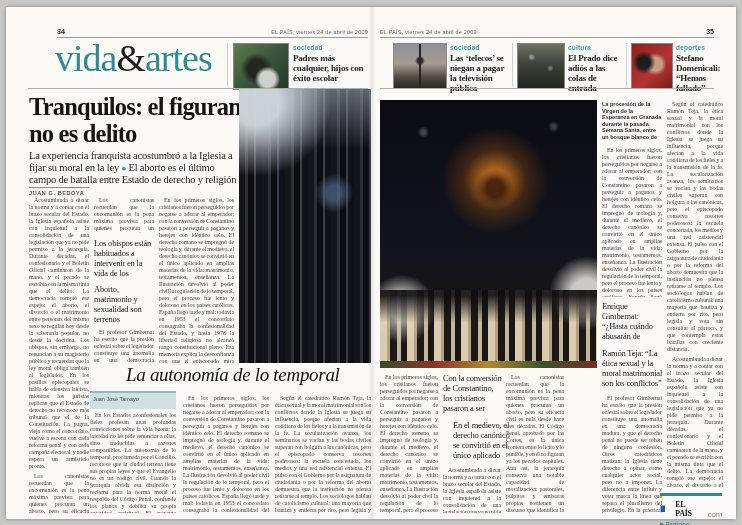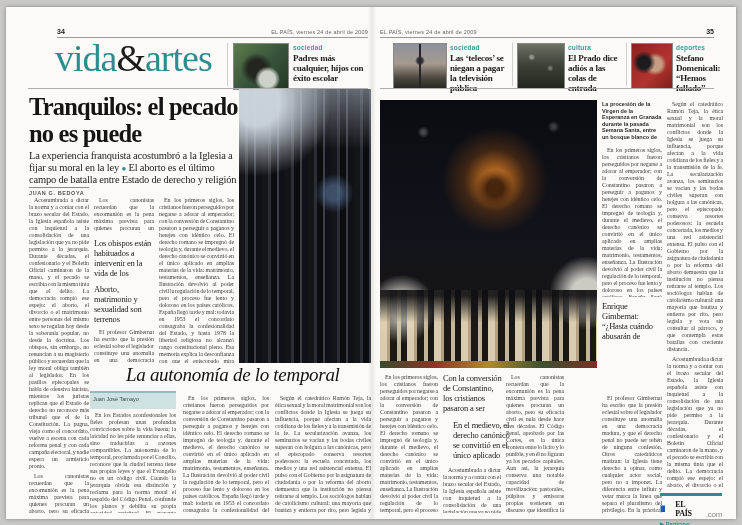--- a/index.html
+++ b/index.html
@@ -116,21 +116,21 @@
     <span>vida</span><span class="amp">&amp;</span><span>artes</span>
   </div>
 
   <div class="abs vsep" style="left:221px;top:36px;height:43px;"></div>
   <div class="abs photo teaser-img" id="thumb-school" style="left:227px;top:36px;width:54px;height:45px;"></div>
   <div class="abs teaser-label" style="left:287px;top:37px;">sociedad</div>
   <div class="abs teaser-title" style="left:287px;top:46px;width:76px;">Padres más cualquier, hijos con éxito escolar</div>
 
   <div class="abs hrule" style="left:22px;top:81px;width:340px;background:#aeaeac;"></div>
 
-  <div class="abs headline" style="left:23px;top:86px;width:225px;">Tranquilos: el pecado no es puede</div>
+  <div class="abs headline" style="left:23px;top:86px;width:225px;">Tranquilos: el figuran no es delito</div>
   <div class="abs subhead" style="left:23px;top:143px;width:212px;">
     <span>La experiencia franquista acostumbró a la Iglesia a fijar su moral en la ley </span><span class="bullet">●</span><span> El aborto es el último campo de batalla entre Estado de derecho y religión</span>
   </div>
   <div class="abs byline" style="left:23px;top:180px;width:60px;">JUAN G. BEDOYA</div>
 
   <div class="abs photo" id="photo-left" style="left:233px;top:82px;width:132px;height:274px;"></div>
 
   <div class="abs bodytext" style="left:23px;top:190px;width:60px;height:316px;">
     <p>Acostumbrada a dictar la norma y a contar con el brazo secular del Estado, la Iglesia española asiste con inquietud a la consolidación de una legislación que ya no pide permiso a la jerarquía. Durante décadas, el confesionario y el Boletín Oficial caminaron de la mano, y el pecado se escribía con la misma tinta que el delito. La democracia rompió ese espejo: el aborto, el divorcio o el matrimonio entre personas del mismo sexo se regulan hoy desde la soberanía popular, no desde la doctrina. Los obispos, sin embargo, no renuncian a su magisterio público y recuerdan que la ley moral obliga también al legislador. En los pasillos episcopales se habla de ofensiva laicista, mientras los juristas replican que el Estado de derecho no reconoce más tribunal que el de la Constitución. La pugna, vieja como el concordato, vuelve a escena con cada reforma penal y con cada campaña electoral, y nadie espera un armisticio pronto.</p>
     <p>Los canonistas recuerdan que la excomunión es la pena máxima prevista para quienes procuran un aborto, pero su eficacia civil es nula desde hace tres décadas. El Código Penal, aprobado por las Cortes, es la única frontera entre lo lícito y lo punible, y en él no figuran ya los pecados capitales. Aun así, la jerarquía conserva una notable capacidad de movilización: pastorales, púlpitos y emisoras propias sostienen un discurso que identifica la ley civil con el relativismo moral. Los historiadores señalan que el nacionalcatolicismo acostumbró a la institución a legislar por persona interpuesta, y que la nostalgia de aquel poder explica buena parte de la actual crispación. Entre tanto, los fieles se pronuncian en las encuestas con una libertad que desconcierta a sus pastores.</p>
@@ -186,20 +186,21 @@
   <div class="abs photo" id="photo-right" style="left:374px;top:93px;width:217px;height:268px;">
     <div class="candles"></div>
     <div class="flowers-strip"></div>
   </div>
 
   <div class="abs caption" style="left:596px;top:94px;width:60px;height:40px;">La procesión de la Virgen de la Esperanza en Granada durante la pasada Semana Santa, entre un bosque blanco de cirios, camino del templo.</div>
   <div class="abs bodytext" style="left:596px;top:140px;width:60px;height:150px;">
     <p>En los primeros siglos, los cristianos fueron perseguidos por negarse a adorar al emperador; con la conversión de Constantino pasaron a perseguir a paganos y herejes con idéntico celo. El derecho romano se impregnó de teología y, durante el medievo, el derecho canónico se convirtió en el único aplicado en amplias materias de la vida: matrimonio, testamentos, enseñanza. La Ilustración devolvió al poder civil la regulación de lo temporal, pero el proceso fue lento y doloroso en los países católicos. España llegó tarde y mal: todavía en 1953 el concordato consagraba la confesionalidad del Estado, y hasta 1978 la libertad religiosa no alcanzó rango constitucional pleno. Esa memoria explica la desconfianza con que el episcopado mira cualquier reforma del Gobierno de turno.</p>
   </div>
   <div class="abs pullquote" style="left:596px;top:294px;width:62px;height:42px;">Enrique Gimbernat: “¿Hasta cuándo abusarán de nuestra paciencia?”</div>
+  <div class="abs pullquote" style="left:596px;top:341px;width:62px;height:42px;">Ramón Teja: “La ética sexual y la moral matrimonial son los conflictos”</div>
   <div class="abs bodytext" style="left:596px;top:388px;width:60px;height:118px;">
     <p>El profesor Gimbernat ha escrito que la presión eclesial sobre el legislador constituye una anomalía en una democracia madura, y que el derecho penal no puede ser rehén de ninguna confesión. Otros catedráticos matizan: la Iglesia tiene derecho a opinar, como cualquier actor social, pero no a imponer. La diferencia entre influir y vetar marca la línea que separa el pluralismo del privilegio. En la práctica, los acuerdos con la Santa Sede de 1979 siguen garantizando financiación, clases de religión y presencia institucional, un estatuto que ningún otro credo disfruta. Los partidos, atentos al voto moderado, esquivan la revisión de esos pactos, y la asignatura pendiente se aplaza legislatura tras legislatura sin que nadie pague coste alguno por el olvido.</p>
   </div>
 
   <div class="abs bodytext" style="left:661px;top:94px;width:56px;height:388px;">
     <p>Según el catedrático Ramón Teja, la ética sexual y la moral matrimonial son los conflictos donde la Iglesia se juega su influencia, porque afectan a la vida cotidiana de los fieles y a la transmisión de la fe. La secularización avanza, los seminarios se vacían y las bodas civiles superan con holgura a las canónicas, pero el episcopado conserva resortes poderosos: la escuela concertada, los medios y una red asistencial extensa. El pulso con el Gobierno por la asignatura de ciudadanía o por la reforma del aborto demuestra que la institución no piensa retirarse al templo. Los sociólogos hablan de catolicismo cultural: una mayoría que bautiza y entierra por rito, pero legisla y vota sin consultar al párroco, y que contempla estas batallas con creciente distancia.</p>
     <p>Acostumbrada a dictar la norma y a contar con el brazo secular del Estado, la Iglesia española asiste con inquietud a la consolidación de una legislación que ya no pide permiso a la jerarquía. Durante décadas, el confesionario y el Boletín Oficial caminaron de la mano, y el pecado se escribía con la misma tinta que el delito. La democracia rompió ese espejo: el aborto, el divorcio o el matrimonio entre personas del mismo sexo se regulan hoy desde la soberanía popular, no desde la doctrina. Los obispos, sin embargo, no renuncian a su magisterio público y recuerdan que la ley moral obliga también al legislador. En los pasillos episcopales se habla de ofensiva laicista, mientras los juristas replican que el Estado de derecho no reconoce más tribunal que el de la Constitución. La pugna, vieja como el concordato, vuelve a escena con cada reforma penal y con cada campaña electoral, y nadie espera un armisticio pronto.</p>
   </div>
 
   <div class="abs promo" style="left:654px;top:486px;width:62px;">

